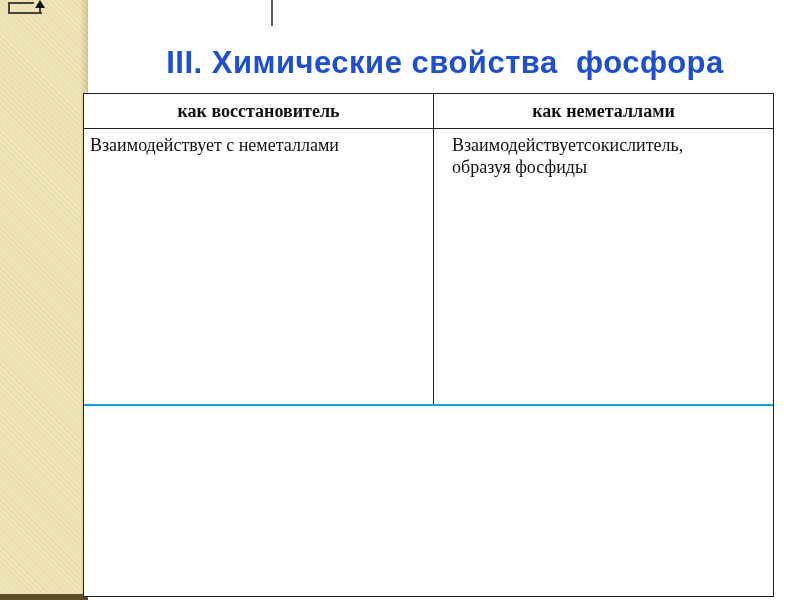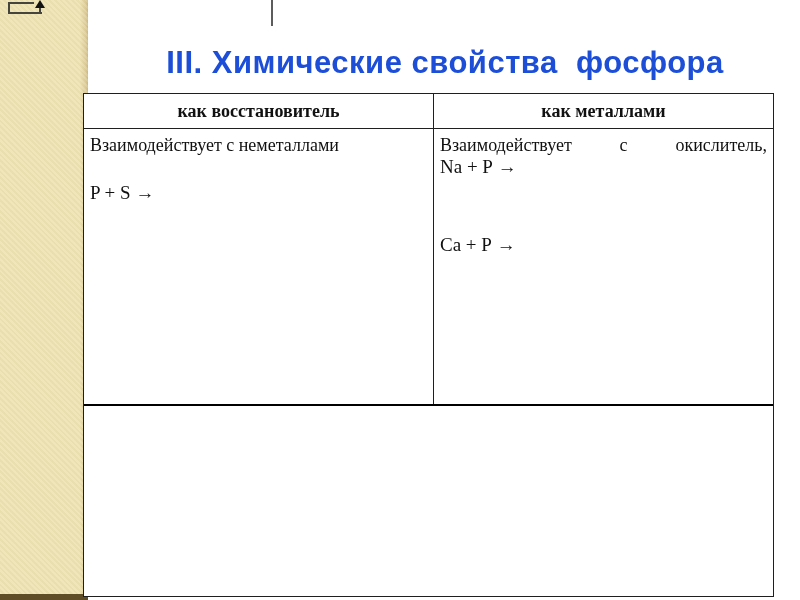--- a/index.html
+++ b/index.html
@@ -36,37 +36,37 @@
   }
   
   .table{
     position:absolute;left:83px;top:93px;width:691px;height:504px;
     background:#ffffff;border:1px solid #1f1f1f;
     box-sizing:border-box;display:flex;flex-direction:column;
     font-size:18px;color:#111;
   }
   .row{display:flex;box-sizing:border-box;}
   .row-header{height:35px;border-bottom:1px solid #1f1f1f;}
-  .row-content{height:277px;border-bottom:2px solid #000000;}
+  .row-content{height:277px;border-bottom:2px solid #0ea5e9;gap:12px;}
   .row-footer{flex:1;}
   .cell{box-sizing:border-box;}
   .cell-left{width:350px;border-right:1px solid #1f1f1f;}
   .cell-right{flex:1;}
   .row-header .cell{
     font-weight:bold;text-align:center;
     display:flex;align-items:center;justify-content:center;
   }
   .row-content .cell{padding:5px 6px 4px 6px;line-height:22px;}
   .eq{font-size:19px;}
   .eq sub{font-size:13px;line-height:0;}
   .left-eq-1{margin-top:9px;}
   .left-eq-2{margin-top:26px;}
   .left-eq-3{margin-top:26px;}
   .right-eq-2{margin-top:56px;}
-  .justify-line{display:flex;justify-content:space-between;width:100%;}
+  .justify-line{display:flex;width:100%;}
 </style>
 </head>
 <body>
 
 <div class="sidebar"></div>
 <div class="sidebar-bottom-edge"></div>
 
 <div class="return-icon">
   <svg width="44" height="17" viewBox="0 0 44 17">
     <polyline points="30,3 5,3 5,13 38,13" fill="none" stroke="#45453d" stroke-width="2"></polyline>
@@ -76,37 +76,35 @@
 </div>
 
 <div class="top-line"></div>
 
 <div class="title">III. Химические свойства  фосфора</div>
 
 <div class="table">
 
   <div class="row row-header">
     <div class="cell cell-left">как восстановитель</div>
-    <div class="cell cell-right">как металлами</div>
+    <div class="cell cell-right">как неметаллами</div>
   </div>
 
   <div class="row row-content">
 
     <div class="cell cell-left">
       <div>Взаимодействует с неметаллами</div>
-      <div class="eq left-eq-2"><span>P + S</span><sub></sub><span> →</span></div>
     </div>
 
     <div class="cell cell-right">
       <div class="justify-line">
         <span>Взаимодействует</span>
         <span>с</span>
         <span>окислитель,</span>
       </div>
-      <div class="eq"><span>Na + P</span><sub></sub><span> →</span></div>
-      <div class="eq right-eq-2"><span>Ca + P</span><sub></sub><span> →</span></div>
+      <div>образуя фосфиды</div>
     </div>
 
   </div>
 
   <div class="row row-footer"></div>
 
 </div>
 
 </body></html>

